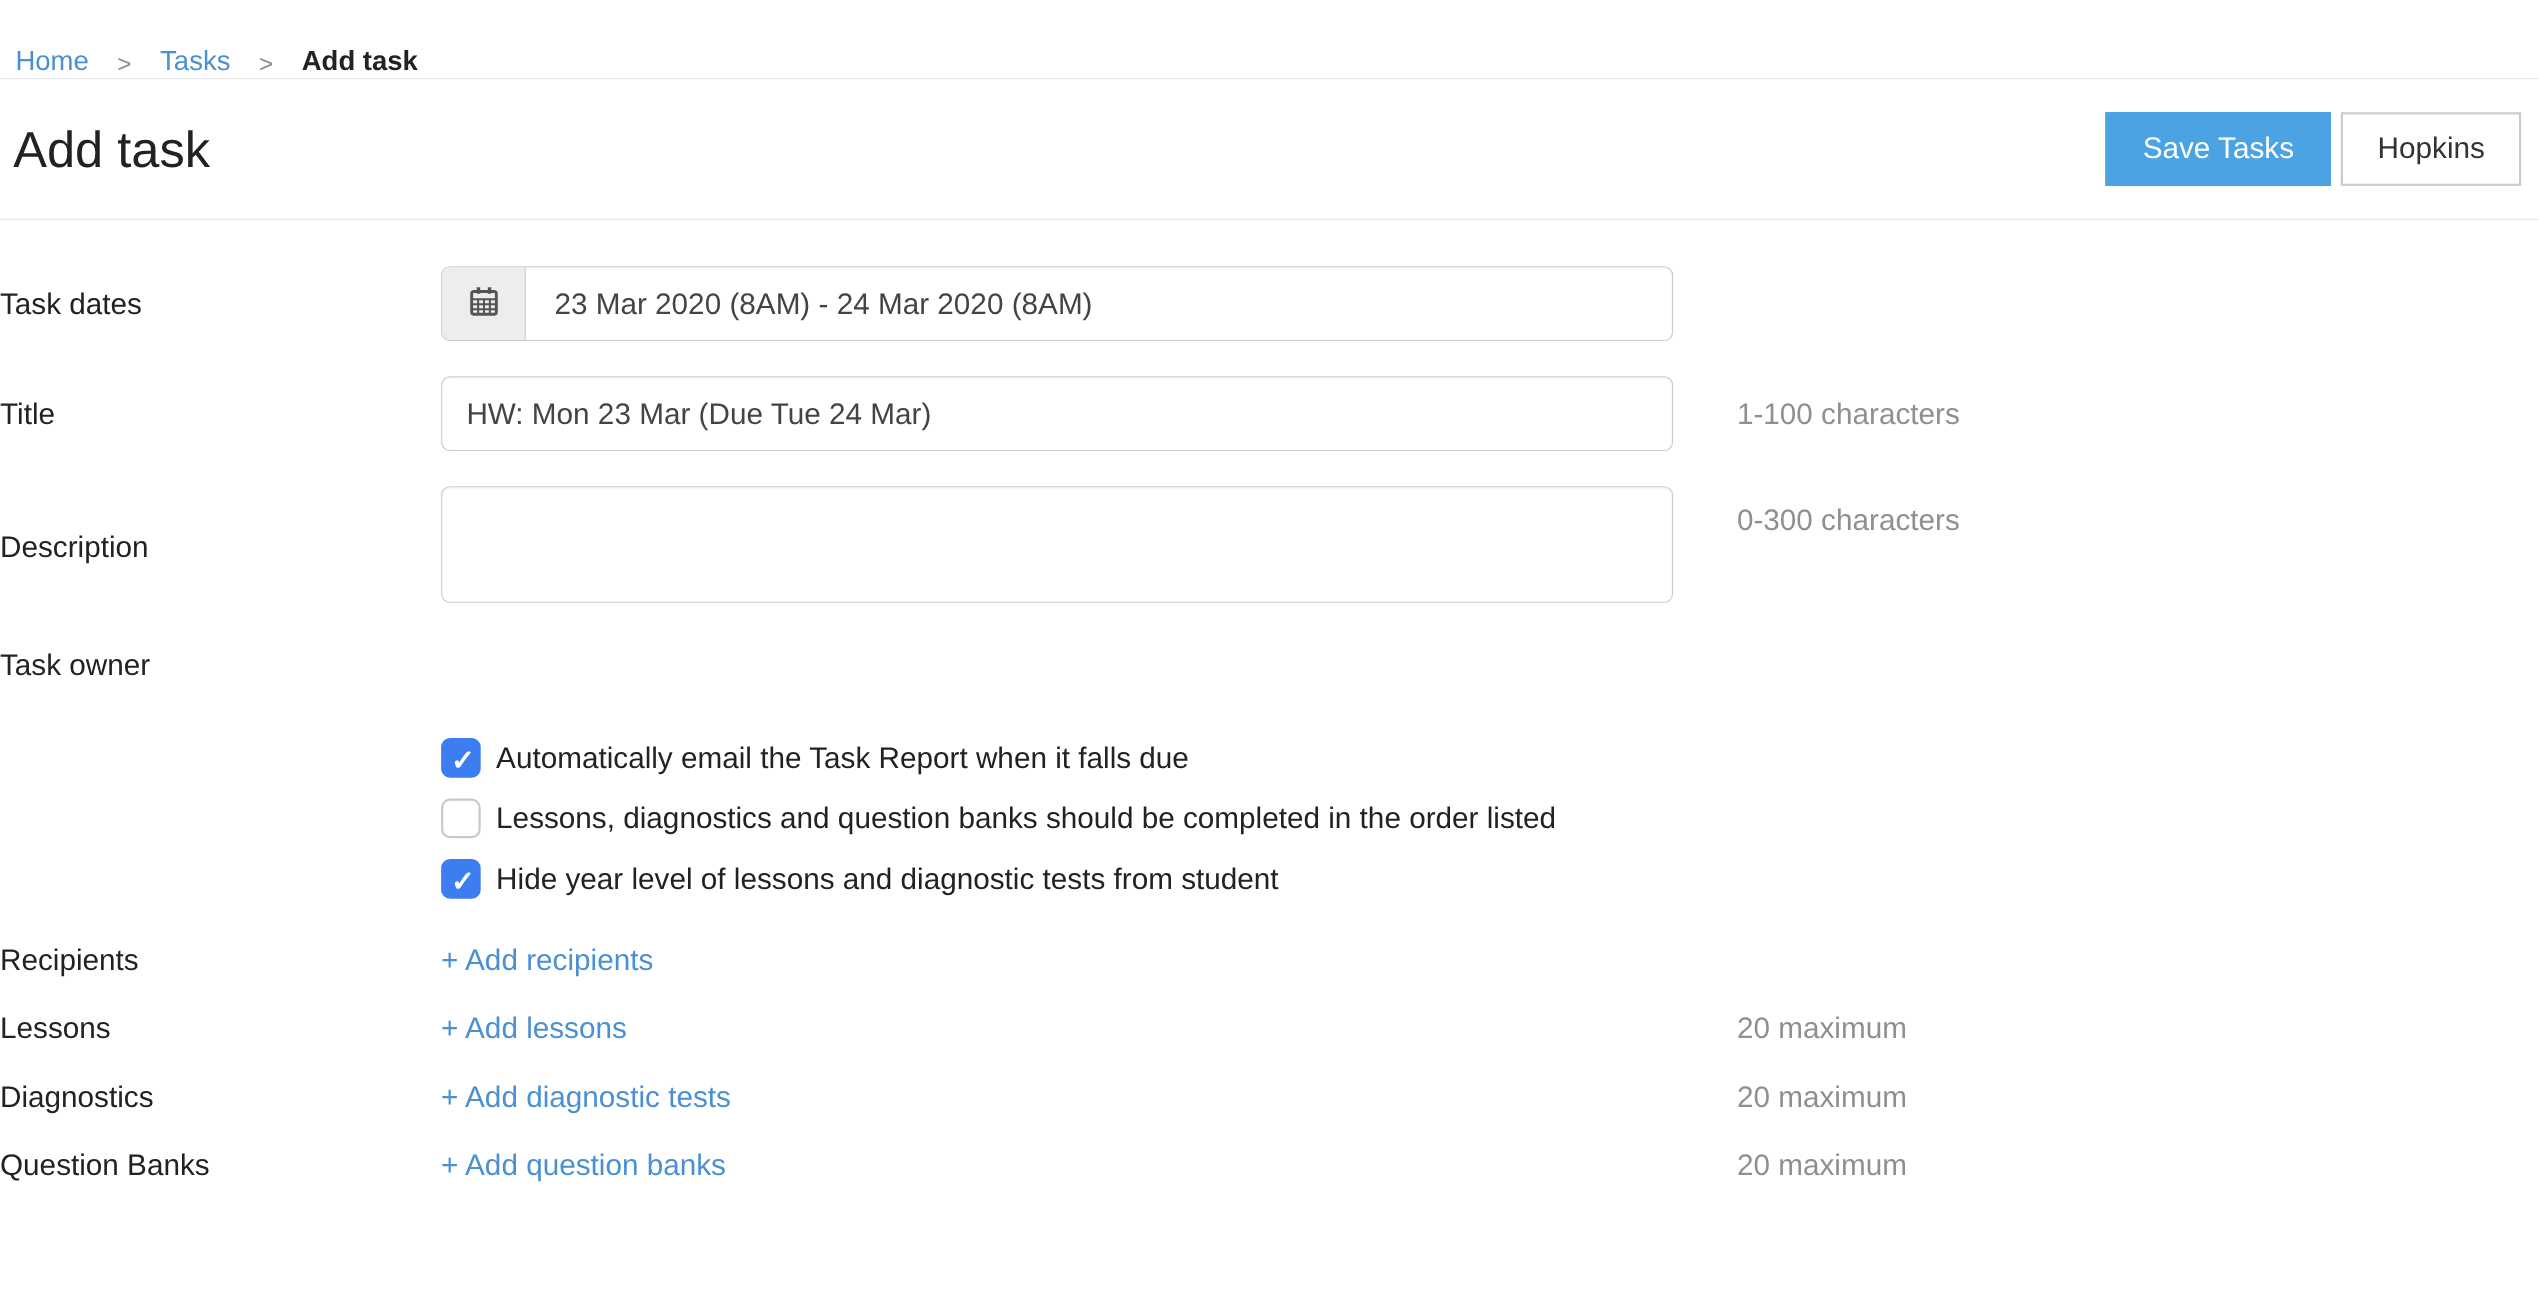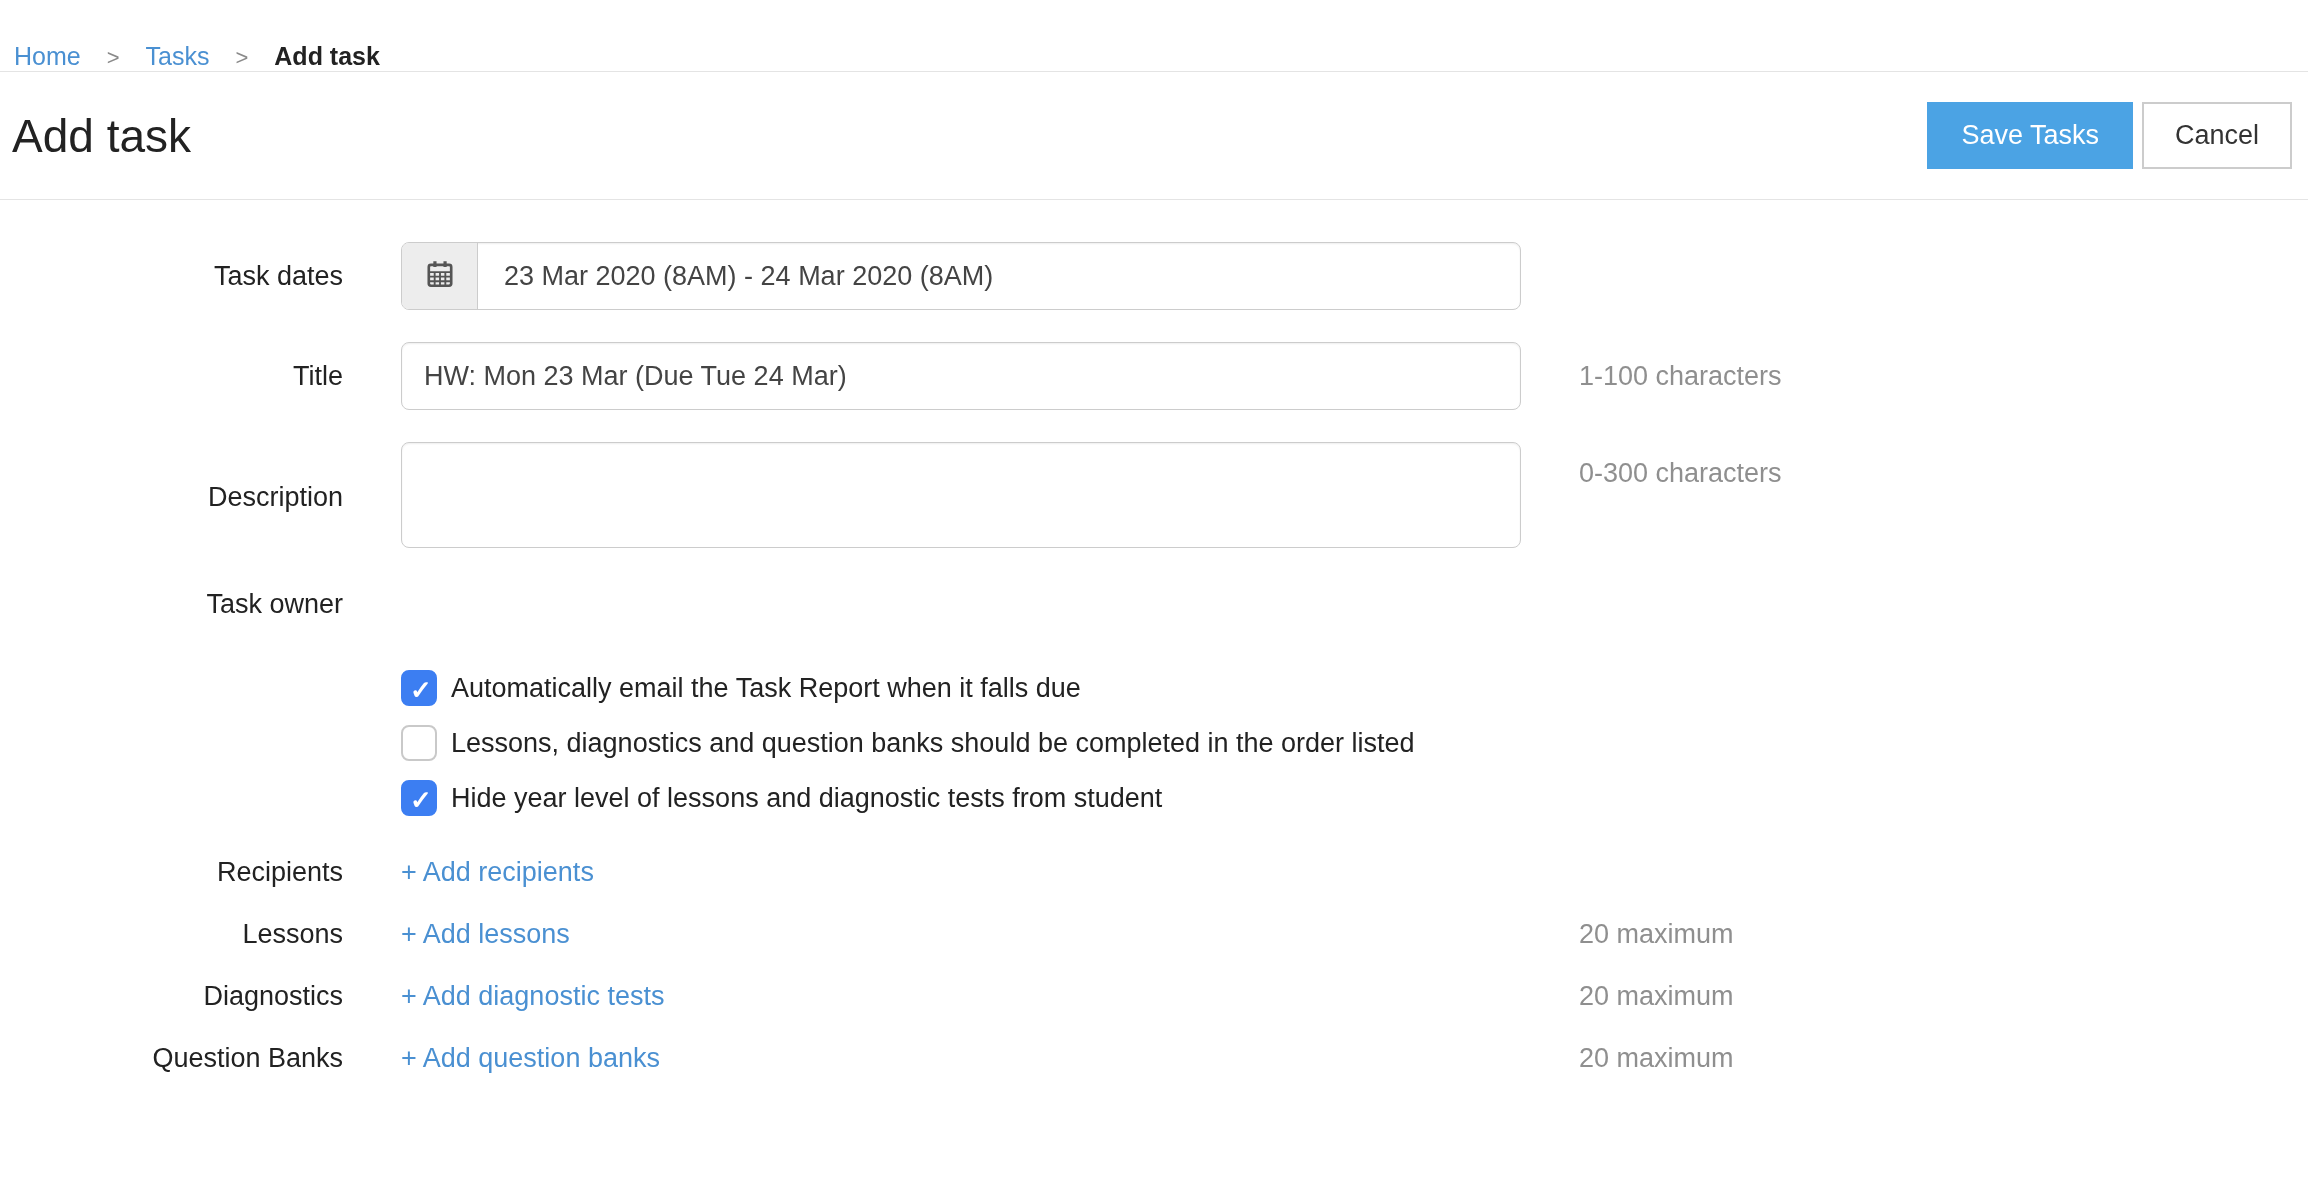--- a/index.html
+++ b/index.html
@@ -36,21 +36,21 @@
     background:#fff; border:2px solid #ccc; color:#333;
     padding:0 31px;
   }
 
   
   .form { padding-top:42px; }
   .form-row {
     display:grid; grid-template-columns:343px 1120px 1fr;
     column-gap:58px; align-items:center; margin-bottom:32px;
   }
-  .form-label { text-align:right; font-size:27px; color:#222; }
+  .form-label { font-size:27px; color:#222; }
   .hint { font-size:27px; color:#8f8f8f; }
 
   .input-group {
     display:flex; height:68px; background:#fff;
     border:1px solid #ccc; border-radius:8px; overflow:hidden;
     box-shadow:inset 0 1px 2px rgba(0,0,0,.07);
   }
   .input-addon {
     width:76px; flex:none; background:#ededed; border-right:1px solid #ccc;
     display:flex; align-items:center; justify-content:center; cursor:pointer;
@@ -110,21 +110,21 @@
   <span class="crumb-sep">&gt;</span>
   <a class="crumb-link">Tasks</a>
   <span class="crumb-sep">&gt;</span>
   <span class="crumb-current">Add task</span>
 </div>
 
 <div class="page-header">
   <h1 class="page-title">Add task</h1>
   <div class="header-actions">
     <button class="btn btn-save">Save Tasks</button>
-    <button class="btn btn-cancel">Cancel</button>
+    <button class="btn btn-cancel">Hopkins</button>
   </div>
 </div>
 
 <div class="form">
 
   <div class="form-row">
     <div class="form-label">Task dates</div>
     <div class="input-group">
       <div class="input-addon">
         <span>

